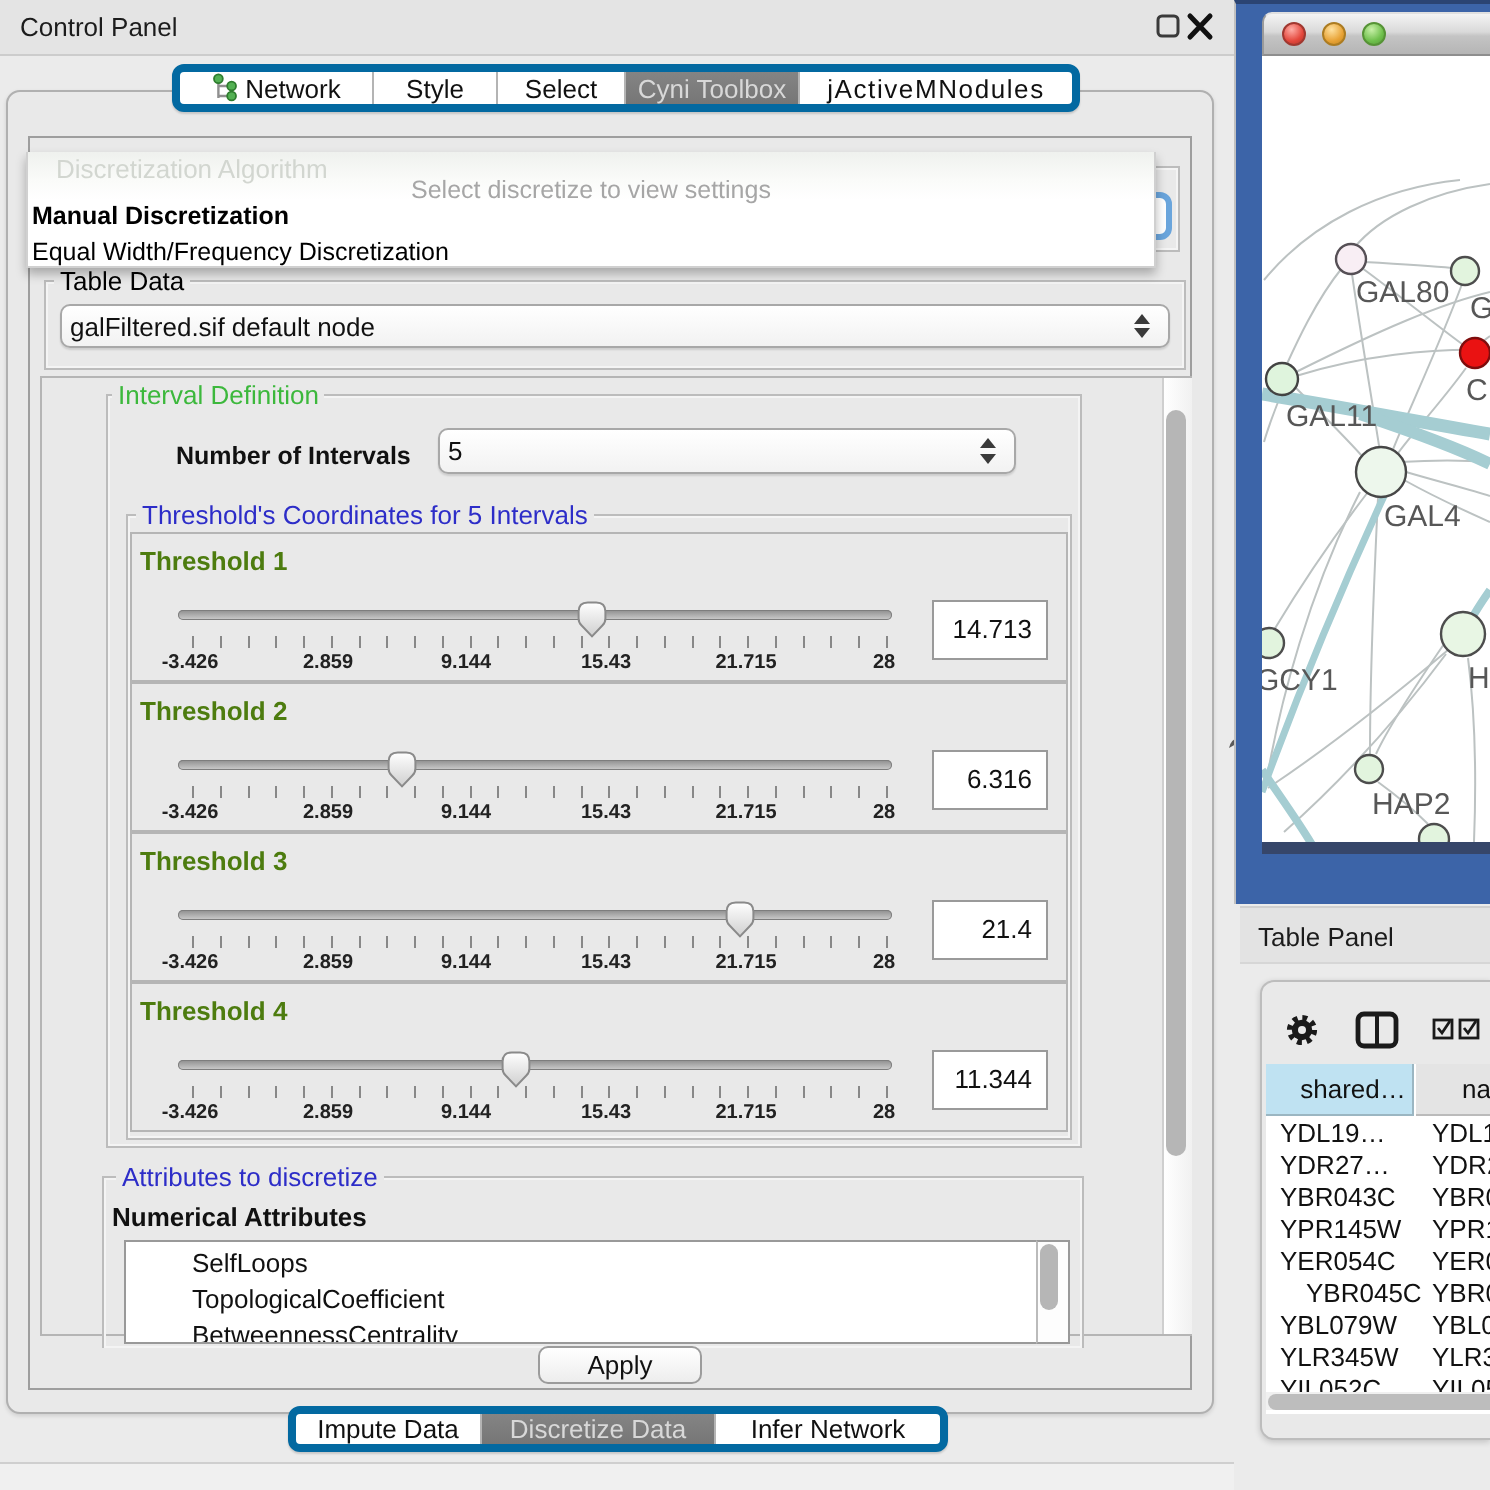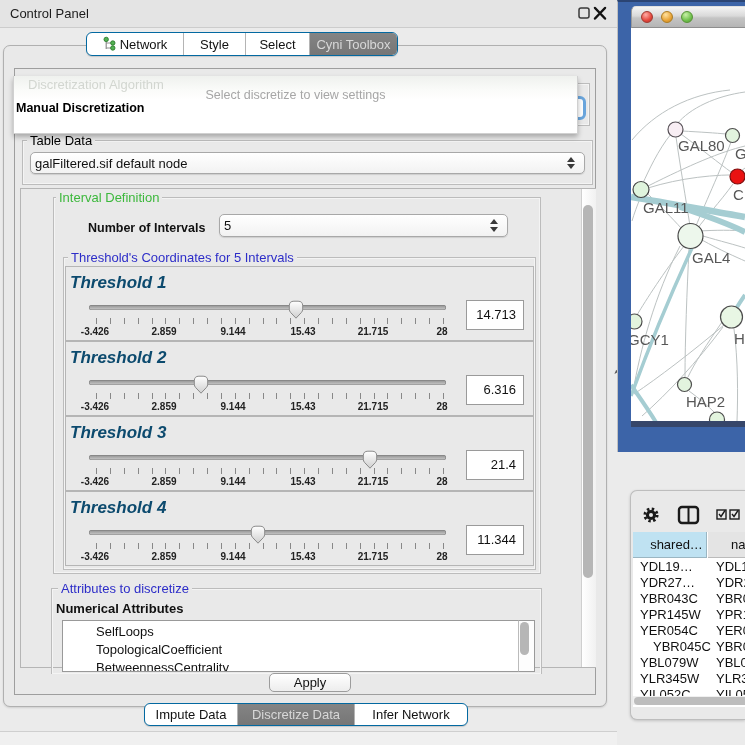--- a/index.html
+++ b/index.html
@@ -8,41 +8,41 @@
 #root { position:absolute; top:0; left:0; width:745px; height:745px; overflow:hidden; }
 .abs { position:absolute; }
 
 #titlebar { left:0; top:0; width:617px; height:28px; background:#e4e4e4; border-bottom:1px solid #cccccc; }
 #titlebar .t { position:absolute; left:10px; top:6px; font-size:13px; color:#1c1c1c; }
 #winbtns { position:absolute; left:576px; top:6px; width:40px; height:16px; }
 #leftbg { left:0; top:28px; width:617px; height:717px; background:#ebebeb; }
 #outerpane { left:3px; top:45px; width:604px; height:662px; background:#e9e9e9; border:1px solid #b0b0b0; border-radius:7px; box-shadow:0 1px 2px rgba(0,0,0,0.12); }
 #innerpanel { left:14px; top:68px; width:582px; height:627px; background:#e9e9e9; border:1px solid #9e9e9e; }
 
-.seg { position:absolute; display:flex; background:#ffffff; border:1px solid #0369a1; border-radius:6px; overflow:hidden; font-size:13px; color:#111; box-shadow:0 1px 1px rgba(0,0,0,0.15); }
+.seg { position:absolute; display:flex; background:#ffffff; border:4px solid #0369a1; border-radius:6px; overflow:hidden; font-size:13px; color:#111; box-shadow:0 1px 1px rgba(0,0,0,0.15); }
 .seg > div { display:flex; align-items:center; justify-content:center; border-right:1px solid #b4b4b4; white-space:nowrap; }
 .seg > div:last-child { border-right:none; }
 .seg > div.sel { background:linear-gradient(#848484,#767676); color:#d8d8d8; }
 #topsegs { left:86px; top:32px; height:24px; }
 #botsegs { left:144px; top:703px; height:23px; }
 
 .group { position:absolute; border:1px solid #bcbcbc; box-shadow:inset 0 0 0 1px #f4f4f4; }
 .gtitle { position:absolute; top:-8px; background:#e9e9e9; padding:0 3px; font-size:13px; line-height:15px; white-space:nowrap; }
 .green { color:#3cb83c; }
 .blue { color:#2d2dc8; }
 
 .combo { position:absolute; background:linear-gradient(#ffffff,#f2f2f2); border:1px solid #a8a8a8; border-radius:5px; font-size:13px; color:#111; box-shadow:0 1px 1px rgba(0,0,0,0.12); }
 .combo .txt { position:absolute; left:4px; top:3px; }
 .spin { position:absolute; right:8px; top:0; bottom:0; width:10px; }
 .spin:before, .spin:after { content:""; position:absolute; left:1px; border-left:4px solid transparent; border-right:4px solid transparent; }
 .spin:before { top:4px; border-bottom:5px solid #3a3a3a; }
 .spin:after { bottom:4px; border-top:5px solid #3a3a3a; }
 
 .tpanel { position:absolute; left:65px; width:469px; height:75px; border:1px solid #b5b5b5; background:#e9e9e9; }
-.tpanel .tl { position:absolute; left:4px; top:6px; font-weight:bold; font-size:17px; color:#0c4a6e;font-style:italic; }
+.tpanel .tl { position:absolute; left:4px; top:6px; font-weight:bold; font-size:13px; color:#4d7c0f; }
 .track { position:absolute; left:23px; top:38px; width:357px; height:5px; border-radius:2.5px; background:linear-gradient(#8e8e8e,#cdcdcd); box-shadow:inset 0 0 0 0.5px #7d7d7d; }
 .ticks { position:absolute; left:30px; top:51px; width:348px; height:6px; background:repeating-linear-gradient(to right, #888 0px, #888 1px, transparent 1px, transparent 13.88px); }
 .tlabels { position:absolute; top:59px; left:0; width:100%; font-size:10px; font-weight:bold; color:#222; }
 .tlabels span { position:absolute; transform:translateX(-50%); }
 .thumb { position:absolute; top:33px; width:16px; height:20px; }
 .vbox { position:absolute; left:400px; top:33px; width:58px; height:30px; background:#fff; border:1px solid #9a9a9a; font-size:13px; color:#111; text-align:right; padding-right:7px; line-height:28px; }
 
 #popup { left:13px; top:76px; width:565px; height:58px; background:linear-gradient(180deg, #eff1ee 0px, #fafbf9 14px, #ffffff 24px); border:1px solid #d0d0d0; border-top:none; box-shadow:0 3px 5px rgba(0,0,0,0.28); font-size:12.5px; }
 
 #attrlist { left:62px; top:620px; width:456px; height:52px; background:#fff; border:1px solid #999; border-right:none; font-size:13px; color:#111; overflow:hidden;padding-left:23px; }
@@ -82,20 +82,21 @@
       <svg width="13" height="16" viewBox="0 0 13 16" style="margin-right:4px;">
         <path d="M3.2 4 V13 M3.2 7 H9.5 M3.2 12 H9.5" stroke="#8f8f8f" stroke-width="1.2" fill="none"></path>
         <circle cx="3.2" cy="3.4" r="2.2" fill="#53b153" stroke="#2e7d2e" stroke-width="0.9"></circle>
         <circle cx="9.8" cy="7" r="2.2" fill="#53b153" stroke="#2e7d2e" stroke-width="0.9"></circle>
         <circle cx="9.8" cy="12" r="2.2" fill="#53b153" stroke="#2e7d2e" stroke-width="0.9"></circle>
       </svg>
       Network</div>
     <div style="width:62px;">Style</div>
     <div style="width:64px;">Select</div>
     <div style="width:87px;" class="sel">Cyni Toolbox</div>
+    <div style="width:136px; letter-spacing:0.8px;">jActiveMNodules</div>
   </div>
 
   <div class="group" style="left:22px; top:140px; width:571px; height:45px;">
     <span class="gtitle" style="left:4px;">Table Data</span>
   </div>
   <div class="combo" style="left:30px; top:152px; width:555px; height:22px;">
     <span class="txt">galFiltered.sif default node</span>
     <span class="spin"></span>
   </div>
 
@@ -205,20 +206,21 @@
   </div>
   <div class="abs" style="left:0; top:731px; width:617px; height:14px; background:#f0f0f0; border-top:1px solid #cfcfcf;"></div>
 
   <div class="group" style="left:22px; top:83px; width:568px; height:43px;"></div>
   <div class="abs" style="left:560px; top:96px; width:26px; height:24px; background:#fff; border:3px solid #6aa5dc; border-radius:6px;"></div>
 
   <div class="abs" id="popup">
     <div style="position:absolute; left:14px; top:1px; color:#d2d6d0; font-size:13px;">Discretization Algorithm</div>
     <div style="position:absolute; left:0; right:0; top:12px; text-align:center; color:#a6a6a6;">Select discretize to view settings</div>
     <div style="position:absolute; left:2px; top:25px; font-weight:bold; color:#000;">Manual Discretization</div>
+    <div style="position:absolute; left:2px; top:43px; color:#000;">Equal Width/Frequency Discretization</div>
   </div>
 
   <svg class="abs" style="left:614px; top:368px;" width="6" height="8" viewBox="0 0 6 8">
     <path d="M0.5 6 Q1.5 1.5 5 1 L4 4 Z" fill="#5a5a5a"></path>
   </svg>
 
   <div class="abs" id="rightbg"></div>
   <div class="abs" id="nettitle"></div>
   <div class="light" style="left:641px; background:radial-gradient(circle at 38% 28%, #ffada6, #e4473c 60%, #b03329); border:1px solid #a03830;"></div>
   <div class="light" style="left:661px; background:radial-gradient(circle at 38% 28%, #ffe2a0, #e8a336 60%, #c2841f); border:1px solid #ac7c22;"></div>
@@ -276,20 +278,23 @@
       <text x="733" y="200">C</text>
       <text x="643" y="213">GAL11</text>
       <text x="692" y="263">GAL4</text>
       <text x="628" y="345">GCY1</text>
       <text x="734" y="344">H</text>
       <text x="686" y="407">HAP2</text>
     </g>
   </svg>
   <div class="abs" id="canvshadow"></div>
 
+  <div class="abs" id="tpbar">
+      <span class="t">Table Panel</span>
+    </div>
   <div class="abs" id="rb2"></div>
   <div class="abs" id="tablewin"></div>
 
   <svg class="abs" style="left:641px; top:505px;" width="104" height="22" viewBox="0 0 104 22">
     <g>
       <circle cx="10" cy="10" r="6.1" fill="none" stroke="#1a1a1a" stroke-width="2.9" stroke-dasharray="2.4 2.39"></circle>
       <circle cx="10" cy="10" r="5.1" fill="#1a1a1a"></circle>
       <circle cx="10" cy="10" r="2" fill="#e9e9e9"></circle>
     </g>
     <rect x="38" y="2" width="19" height="16" rx="3" fill="none" stroke="#1a1a1a" stroke-width="2.4"></rect>

